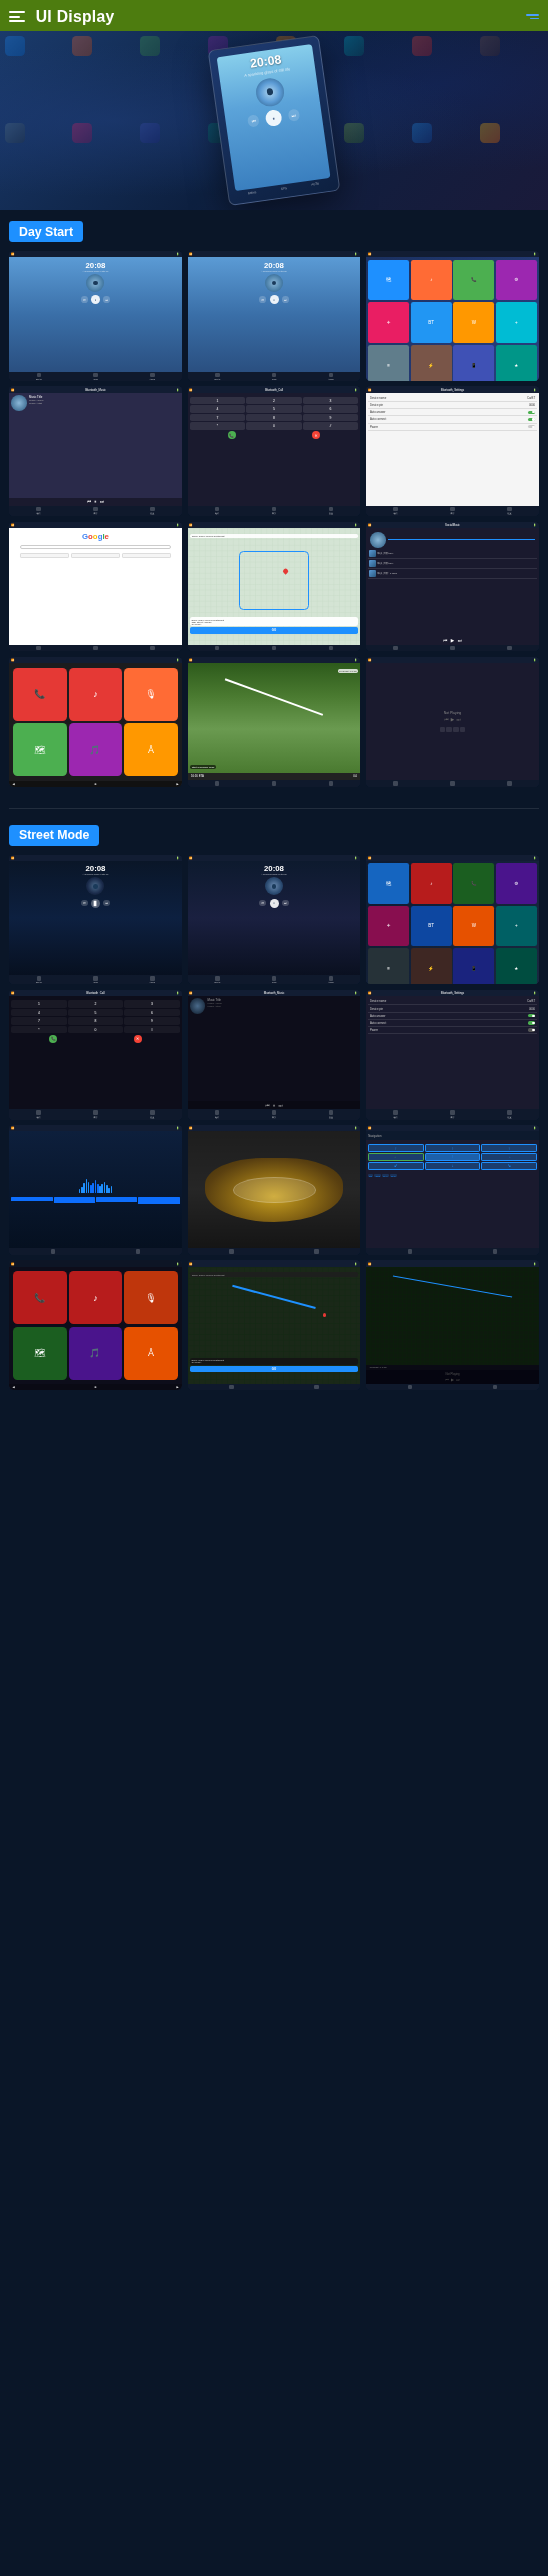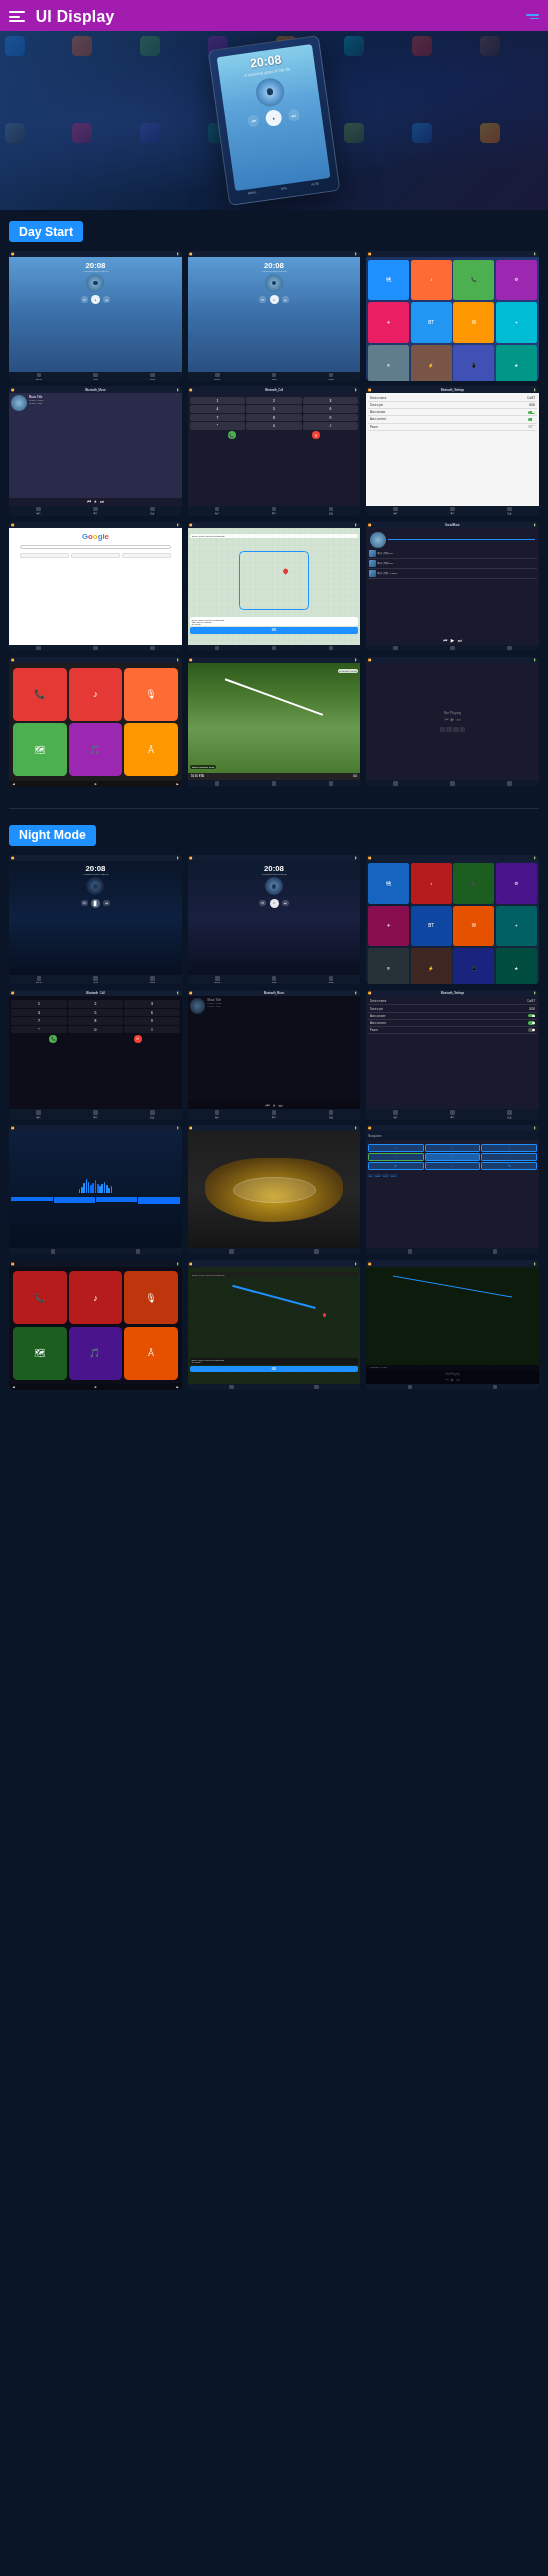--- a/index.html
+++ b/index.html
@@ -11,21 +11,21 @@
       color: #fff;
       overflow-x: hidden;
     }
 
     
     .header {
       display: flex;
       align-items: center;
       justify-content: space-between;
       padding: 6.7px 9px 4.5px;
-      background: #a21caf;
+      background: #4d7c0f;
     }
     .header-left {
       display: flex;
       align-items: center;
       gap: 6.7px;
     }
     .hamburger-icon {
       width: 20px;
       height: 20px;
       display: flex;
@@ -1125,21 +1125,21 @@
         </div>
       </div>
     </div>
 
   </div>
 </div>
 
 <div class="section-divider"></div>
 
 <div class="mode-section">
-  <div class="mode-badge night">Night Mode</div>
+  <div class="mode-badge night">Street Mode</div>
 
   
   <div class="screen-grid">
 
     <div class="screen-card">
       <div class="screen-inner">
         <div class="status-bar">
           <span>📶</span>
           <span>🔋</span>
         </div>

